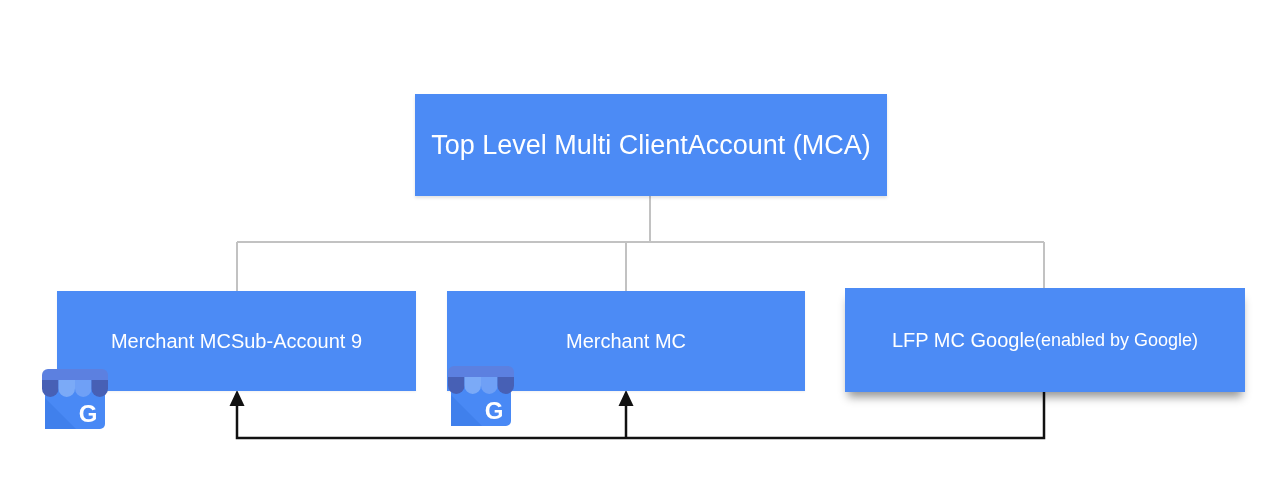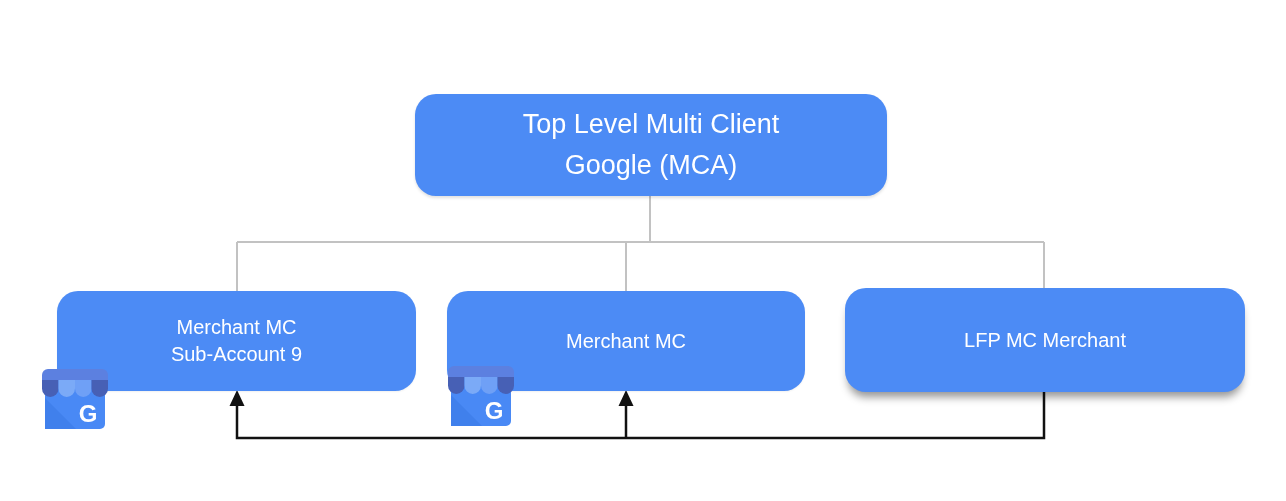--- a/index.html
+++ b/index.html
@@ -3,23 +3,22 @@
 <meta charset="utf-8">
 <style>
   html,body{margin:0;padding:0;background:#ffffff;}
   .stage{
     position:relative;width:1286px;height:501px;background:#ffffff;overflow:hidden;
     font-family:"Liberation Sans","DejaVu Sans",sans-serif;
   }
   .connectors{position:absolute;inset:0;z-index:1;}
   .node{
     position:absolute;z-index:2;background:#4C8BF5;color:#ffffff;
-    display:flex;flex-direction:column;align-items:center;justify-content:center;
+    display:flex;flex-direction:row;align-items:center;justify-content:center;
     text-align:left;
-    border-radius:21px;
   }
   .node .l1,.node .l2{display:block;}
   #node-mca{left:415px;top:94px;width:472px;height:102px;font-size:27px;line-height:41px;
     box-shadow:0 2px 3px rgba(0,0,0,0.12);}
   #node-sub1{left:57px;top:291px;width:359px;height:100px;font-size:20px;line-height:27px;
     box-shadow:0 1px 2px rgba(0,0,0,0.06);}
   #node-sub2{left:447px;top:291px;width:358px;height:100px;font-size:20px;line-height:27px;
     box-shadow:0 1px 2px rgba(0,0,0,0.06);}
   #node-lfp{left:845px;top:288px;width:400px;height:104px;font-size:20px;line-height:27px;
     box-shadow:0 8px 9px -3px rgba(0,0,0,0.42);}
@@ -48,34 +47,35 @@
       <path d="M626,438 V403"></path>
     </g>
     <g fill="#111111" stroke="none">
       <polygon points="229.5,406 244.5,406 237,390"></polygon>
       <polygon points="618.5,406 633.5,406 626,390"></polygon>
     </g>
   </svg>
 
   <div class="node" id="node-mca">
     <span class="l1">Top Level Multi Client</span>
-    <span class="l2">Google (MCA)</span>
+    <span class="l2">Account (MCA)</span>
   </div>
 
   <div class="node" id="node-sub1">
     <span class="l1">Merchant MC</span>
     <span class="l2">Sub-Account 9</span>
   </div>
 
   <div class="node" id="node-sub2">
     <span class="l1">Merchant MC</span>
   </div>
 
   <div class="node" id="node-lfp">
-    <span class="l1">LFP MC Merchant</span>
+    <span class="l1">LFP MC Google</span>
+    <span class="l2">(enabled by Google)</span>
   </div>
 
   <svg class="gmb-icon" id="gmb-icon-1" viewBox="0 0 70 64">
     <rect x="5" y="14" width="60" height="49" rx="5" fill="#4989F5"></rect>
     <polygon points="5,32 36,63 5,63" fill="#4080EC"></polygon>
     <path d="M2,14 V9 a6,6 0 0 1 6,-6 H62 a6,6 0 0 1 6,6 V14 Z" fill="#5C80E0"></path>
     <path d="M2,14 h16.5 v8.5 a8.25,8.5 0 0 1 -16.5,0 Z" fill="#4760B5"></path>
     <path d="M18.5,14 h16.5 v8.5 a8.25,8.5 0 0 1 -16.5,0 Z" fill="#7BAAF7"></path>
     <path d="M35,14 h16.5 v8.5 a8.25,8.5 0 0 1 -16.5,0 Z" fill="#6FA0F6"></path>
     <path d="M51.5,14 h16.5 v8.5 a8.25,8.5 0 0 1 -16.5,0 Z" fill="#4760B5"></path>

